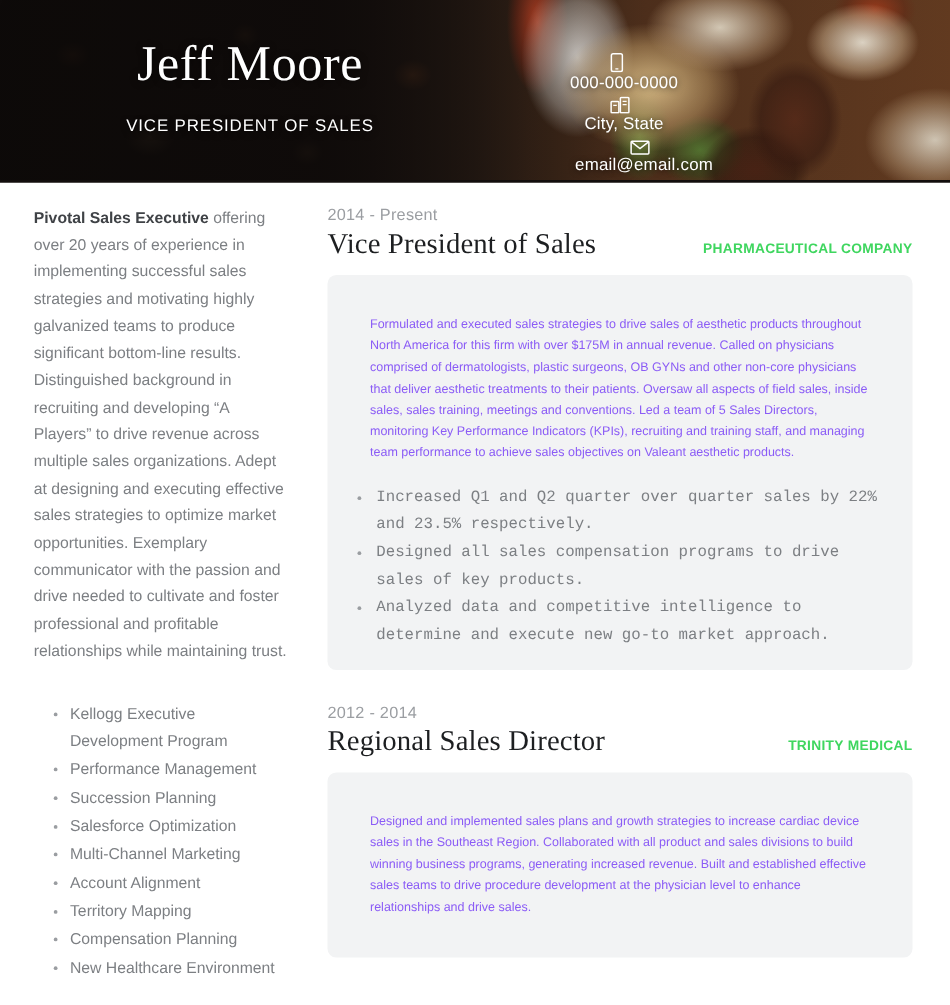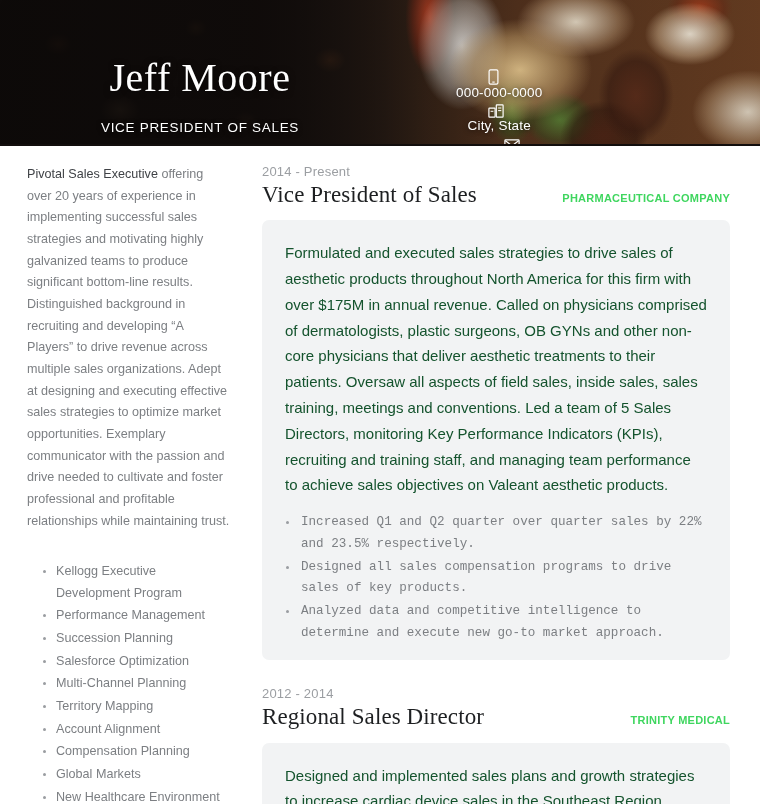--- a/index.html
+++ b/index.html
@@ -54,21 +54,20 @@
       rgba(18,13,11,.62) 46%,
       rgba(20,14,12,.22) 56%,
       rgba(20,14,12,.06) 66%,
       rgba(20,14,12,.10) 100%);
   }
   .hdr-inner {
     position: relative;
     height: 100%;
     display: flex;
     align-items: flex-start;
-    margin-top: 27px;
   }
   .name-block {
     position: absolute;
     left: 0; top: 30px;
     width: 400px;
     text-align: center;
   }
   .name {
     font-family: "Liberation Serif", serif;
     font-size: 40px;
@@ -127,21 +126,21 @@
     padding: 0 18px 0 27px;
   }
   .summary {
     font-size: 12.6px;
     line-height: 1.72;
     color: #7c7f83;
     margin: 0;
   }
   .summary b {
     color: #3f4246;
-    font-weight: 400;
+    font-weight: 700;
   }
   .skills {
     list-style: none;
     margin: 29px 0 0 0;
     padding: 0;
   }
   .skills li {
     position: relative;
     padding-left: 29px;
     font-size: 12.6px;
@@ -190,24 +189,24 @@
     letter-spacing: .25px;
     white-space: nowrap;
     padding-left: 12px;
   }
   .card {
     background: #f2f3f4;
     border-radius: 7px;
     padding: 15px 18px 15px 18px;
   }
   .card p {
-    margin: 5px;
-    font-size: 15px;
+    margin: 16px;
+    font-size: 10px;
     line-height: 1.72;
-    color: #14532d;
+    color: #8b5cf6;
   }
   .card ul {
     list-style: none;
     margin: 14px 0 0 0;
     padding: 0;
     font-family: Liberation Mono, monospace;
   }
   .card li {
     position: relative;
     padding-left: 21px;
@@ -279,25 +278,24 @@
 
 <div class="body-wrap">
 
   <aside class="sidebar">
     <p class="summary"><b>Pivotal Sales Executive</b><span> offering over 20 years of experience in implementing successful sales strategies and motivating highly galvanized teams to produce significant bottom-line results. Distinguished background in recruiting and developing “A Players” to drive revenue across multiple sales organizations. Adept at designing and executing effective sales strategies to optimize market opportunities. Exemplary communicator with the passion and drive needed to cultivate and foster professional and profitable relationships while maintaining trust.</span></p>
     <ul class="skills" id="skills-list">
         <li>Kellogg Executive Development Program</li>
         <li>Performance Management</li>
         <li>Succession Planning</li>
         <li>Salesforce Optimization</li>
-        <li>Multi-Channel Planning</li>
+        <li>Multi-Channel Marketing</li>
+        <li>Account Alignment</li>
         <li>Territory Mapping</li>
-        <li>Account Alignment</li>
         <li>Compensation Planning</li>
-        <li>Global Markets</li>
         <li>New Healthcare Environment</li>
       </ul>
   </aside>
 
   <main class="main" id="experience-section">
       <div class="job">
         <div class="job-dates">2014 - Present</div>
         <div class="job-head">
           <div class="job-role">Vice President of Sales</div>
           <div class="job-company" style="color: rgb(63, 214, 95);">PHARMACEUTICAL COMPANY</div>

